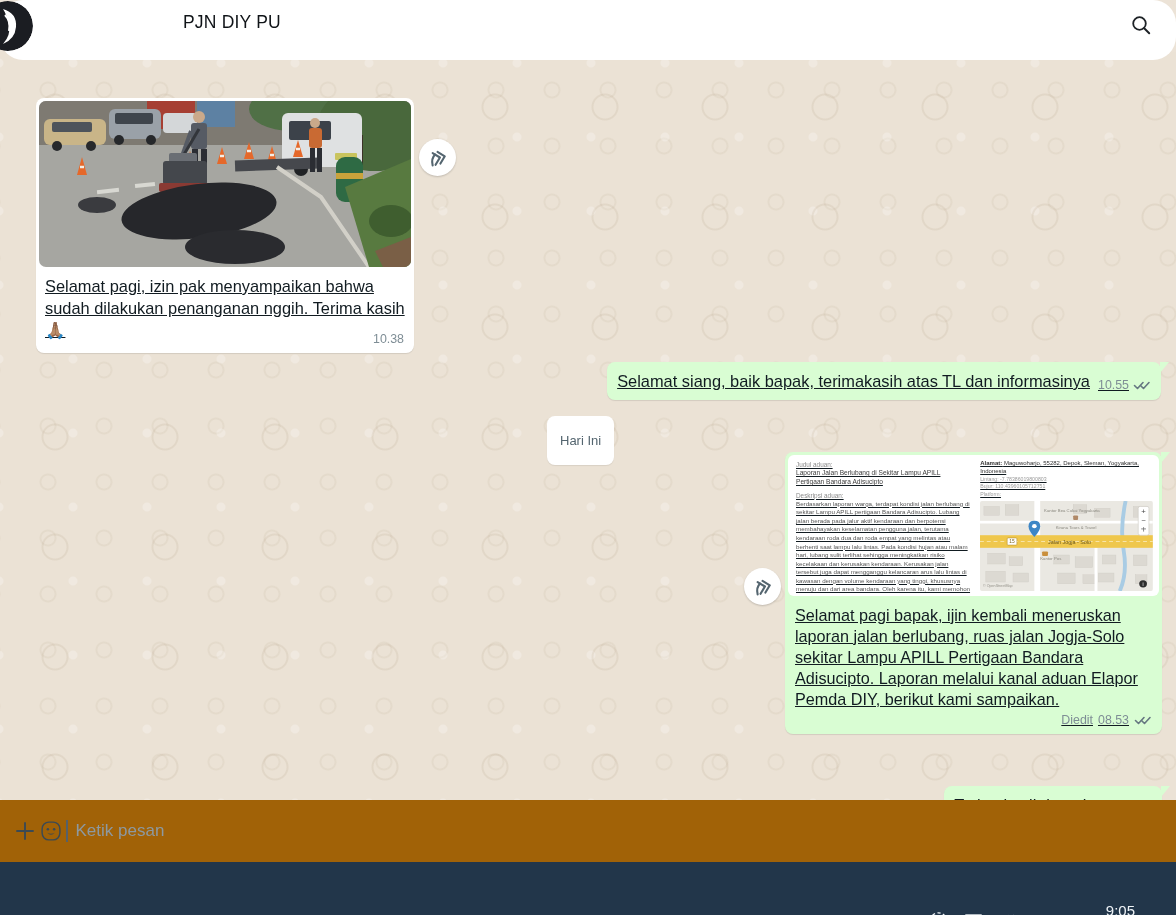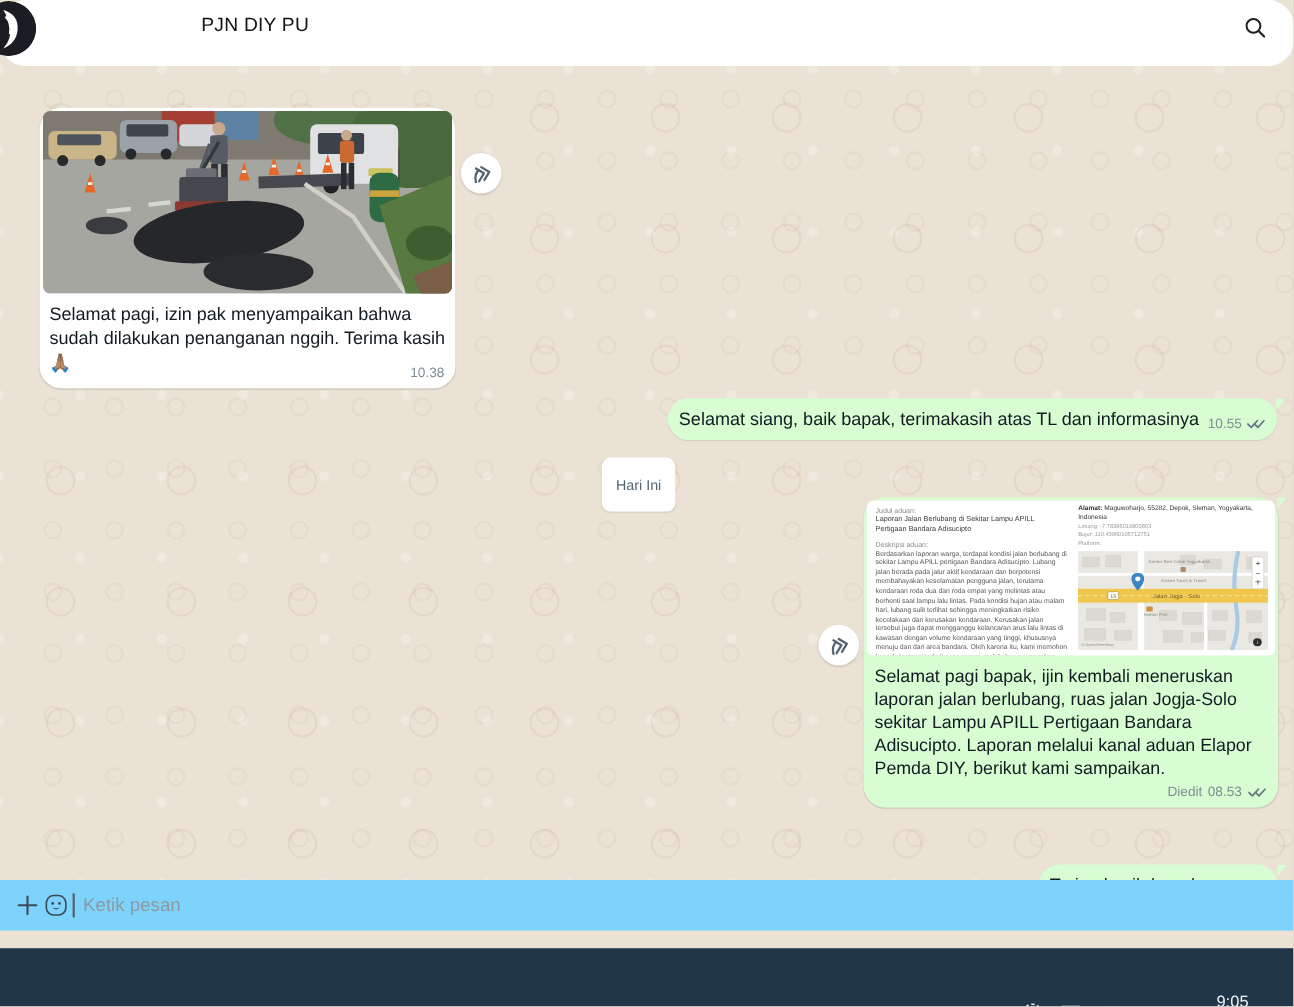--- a/index.html
+++ b/index.html
@@ -14,21 +14,21 @@
 
   
   .chat{position:absolute;top:52px;left:0;width:1176px;height:810px;background-color:#ebe2d5;
     background-image:
       radial-gradient(circle, transparent 11px, rgba(180,160,134,.17) 12px, rgba(180,160,134,.17) 13px, transparent 14px),
       radial-gradient(circle, rgba(255,255,255,.25) 4px, transparent 5px),
       radial-gradient(circle, transparent 6px, rgba(180,160,134,.12) 7px, rgba(180,160,134,.12) 8px, transparent 9px);
     background-size:110px 110px, 74px 74px, 56px 56px;
     background-position:0 0, 36px 48px, 20px 10px;}
 
-  .bubble{position:absolute;border-radius:20px;box-shadow:0 1px 1px rgba(0,0,0,.10);color:#111b21;}
+  .bubble{position:absolute;border-radius:8px;box-shadow:0 1px 1px rgba(0,0,0,.10);color:#111b21;text-decoration:underline;}
   .in{background:#ffffff;}
   .out{background:#d9fdd3;}
   .tail{position:absolute;top:0;width:9px;height:11px;}
   .tail.r{right:-8px;background:#d9fdd3;clip-path:polygon(0 0,100% 0,0 100%);}
   .tail.l{left:-8px;background:#ffffff;clip-path:polygon(0 0,100% 0,100% 100%);}
   .msg-text{font-size:16.4px;line-height:22px;}
   .time{font-size:12.4px;color:#7e8d95;white-space:nowrap;}
   .meta{display:flex;align-items:center;gap:4px;}
 
   
@@ -59,21 +59,21 @@
   .card-title{font-size:6.6px;color:#3c3c3c;line-height:1.35;margin-bottom:5px;}
   .card-desc{font-size:6.2px;color:#555;line-height:1.38;}
   .card-right{flex:1;padding:5px 6px 5px 3px;display:flex;flex-direction:column;box-sizing:border-box;}
   .alamat{font-size:6.0px;color:#333;line-height:1.3;}
   .coord{font-size:5.2px;color:#9a9a9a;line-height:1.5;}
   .map{flex:1;margin-top:2px;position:relative;border-radius:2px;overflow:hidden;}
   .report-text{padding:6px 10px 2px;font-size:16.2px;line-height:21px;}
   .report-meta{display:flex;justify-content:flex-end;align-items:center;gap:5px;padding:1px 10px 7px;}
 
   
-  .composer{position:absolute;left:0;right:0;top:800px;height:46px;background:#7dd3fc;z-index:5;
+  .composer{position:absolute;left:0;right:0;top:800px;height:62px;background:#a16207;z-index:5;
             display:flex;align-items:center;padding:0 14px;box-sizing:border-box;gap:4px;}
   .caret{width:1.5px;height:22px;background:#55616a;margin-right:2px;}
   .composer input{flex:1;border:none;outline:none;font-size:17px;color:#111b21;
                   font-family:"Liberation Sans","DejaVu Sans",sans-serif;background:transparent;}
   .composer input::placeholder{color:#8d99a1;}
 
   
   .taskbar{position:absolute;left:0;top:862px;width:1176px;height:53px;background:#22364a;z-index:7;}
   .tray{position:absolute;right:8px;top:0;height:53px;display:flex;align-items:center;gap:13px;color:#eef3f7;margin-top:33px;}
   .tray-icon{display:flex;align-items:center;justify-content:center;width:22px;height:22px;}

